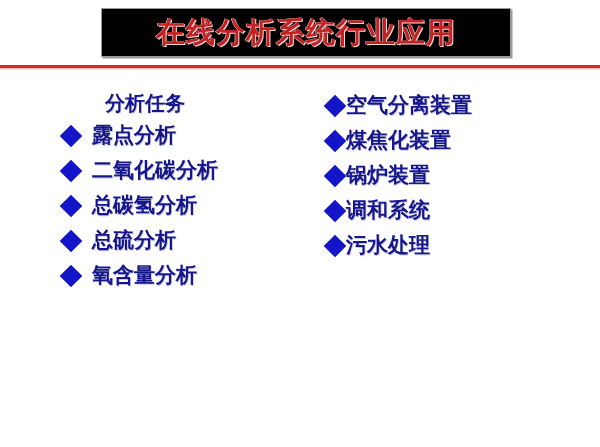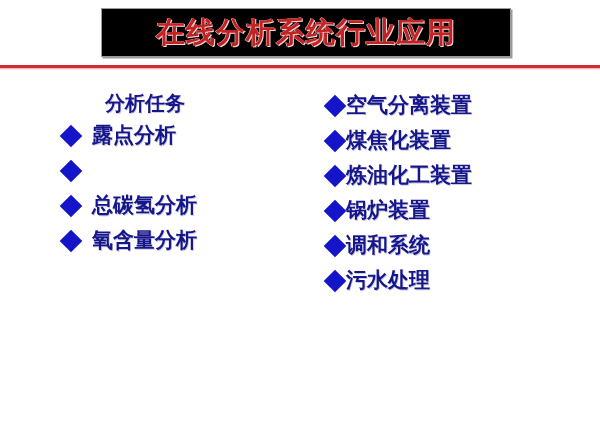--- a/index.html
+++ b/index.html
@@ -138,48 +138,49 @@
 
   <div class="column left">
     <div class="col-head">分析任务</div>
     <ul class="list">
       <li class="item">
         <span class="bullet"></span>
         <span class="item-label">露点分析</span>
       </li>
       <li class="item">
         <span class="bullet"></span>
+        <span class="item-label">二氧化碳分析</span>
       </li>
       <li class="item">
         <span class="bullet"></span>
         <span class="item-label">总碳氢分析</span>
+      </li>
+      <li class="item">
+        <span class="bullet"></span>
+        <span class="item-label">总硫分析</span>
       </li>
       <li class="item">
         <span class="bullet"></span>
         <span class="item-label">氧含量分析</span>
       </li>
     </ul>
   </div>
 
   <div class="column right">
     <ul class="list">
       <li class="item">
         <span class="bullet"></span>
         <span class="item-label">空气分离装置</span>
       </li>
       <li class="item">
         <span class="bullet"></span>
         <span class="item-label">煤焦化装置</span>
       </li>
       <li class="item">
         <span class="bullet"></span>
-        <span class="item-label">炼油化工装置</span>
-      </li>
-      <li class="item">
-        <span class="bullet"></span>
         <span class="item-label">锅炉装置</span>
       </li>
       <li class="item">
         <span class="bullet"></span>
         <span class="item-label">调和系统</span>
       </li>
       <li class="item">
         <span class="bullet"></span>
         <span class="item-label">污水处理</span>
       </li>

